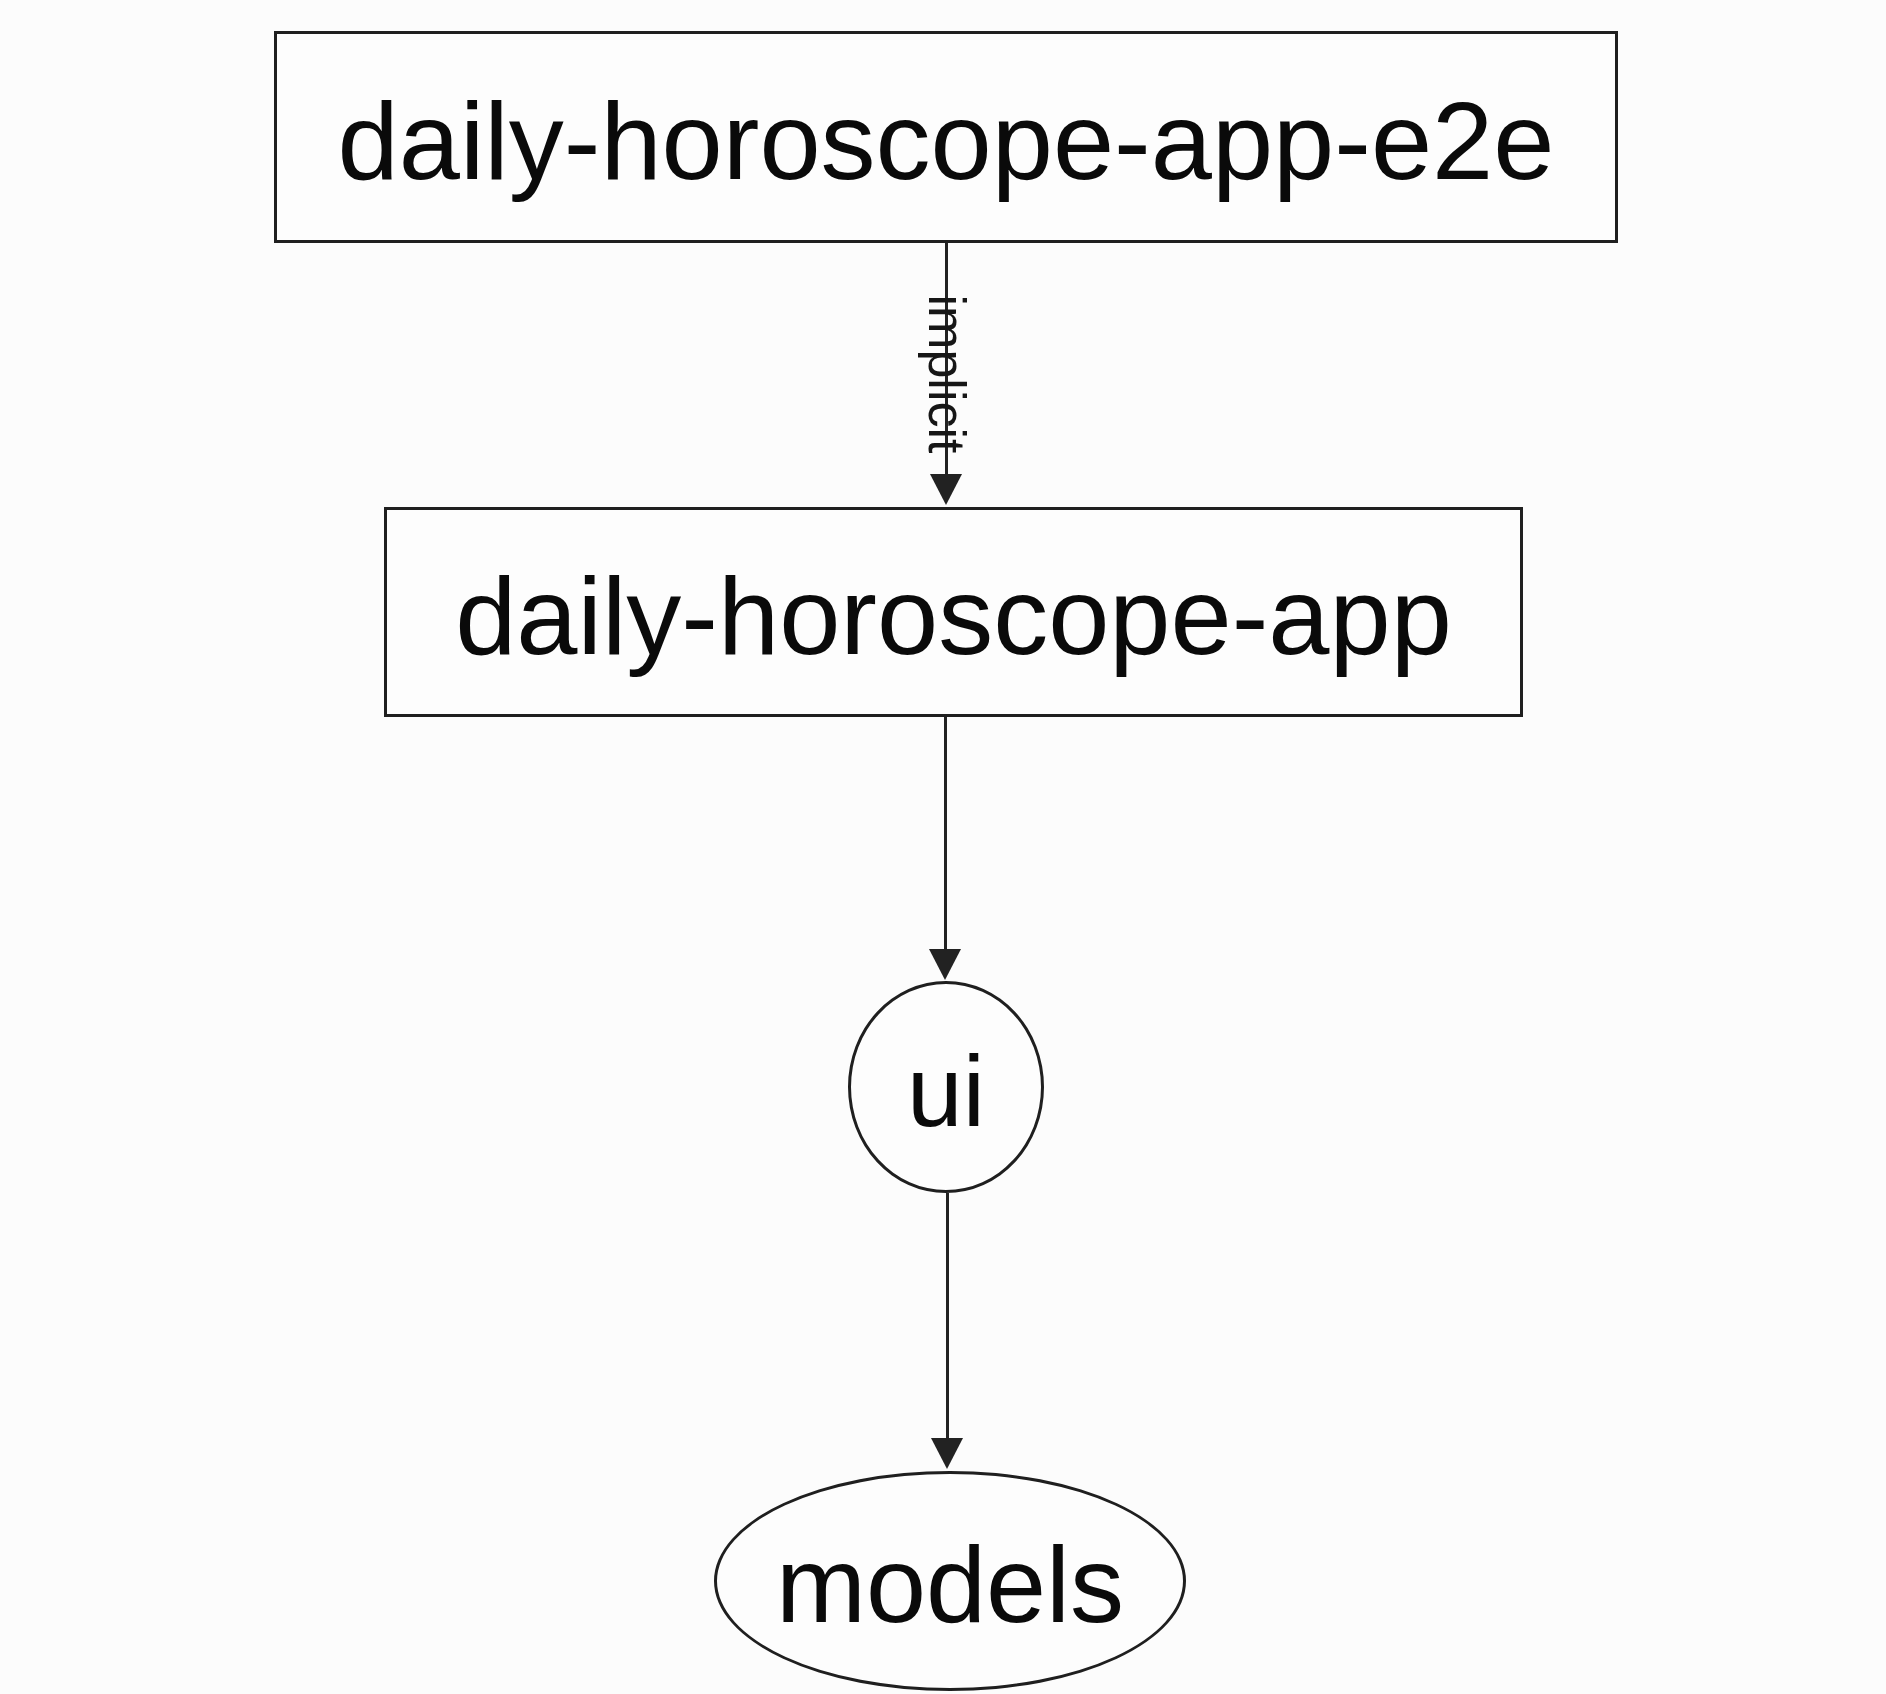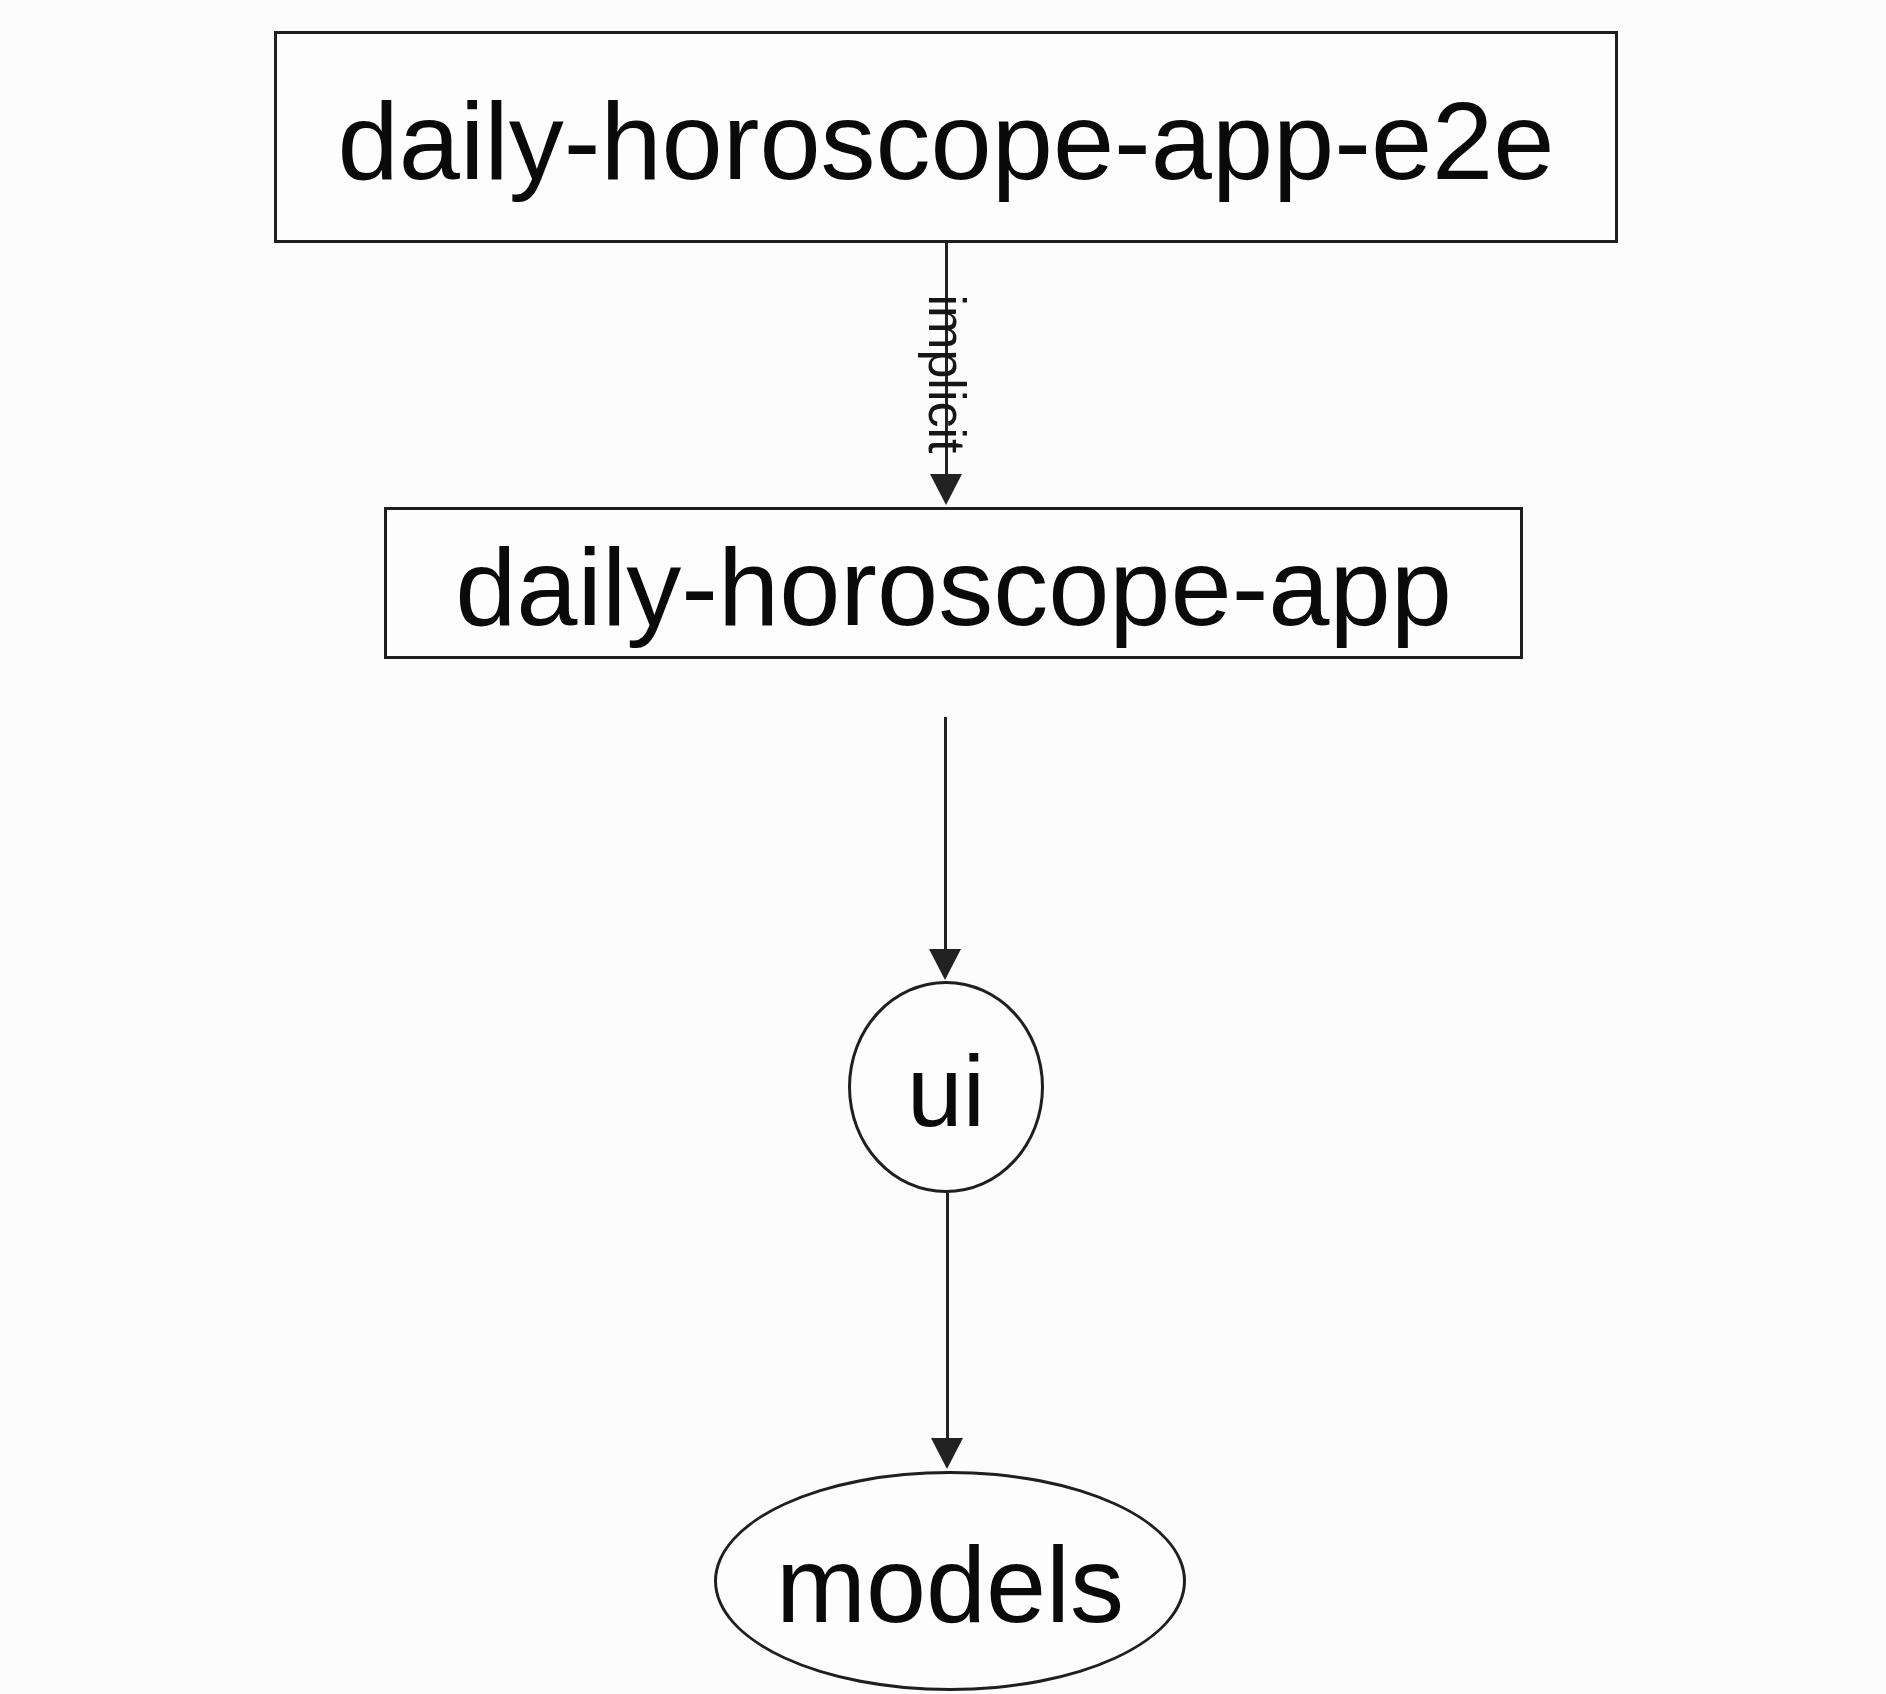--- a/index.html
+++ b/index.html
@@ -30,21 +30,21 @@
     line-height: 1;
     padding-top: 8px; 
   }
   .node-rect-e2e {
     left: 274px; top: 31px;
     width: 1344px; height: 212px;
     font-size: 110px;
   }
   .node-rect-app {
     left: 384px; top: 507px;
-    width: 1139px; height: 152px;
+    width: 1139px; height: 210px;
     font-size: 110px;
   }
   .node-ellipse-ui {
     left: 848px; top: 981px;
     width: 196px; height: 212px;
     border-radius: 50%;
     font-size: 100px;
     text-align: center;
   }
   .node-ellipse-models {

